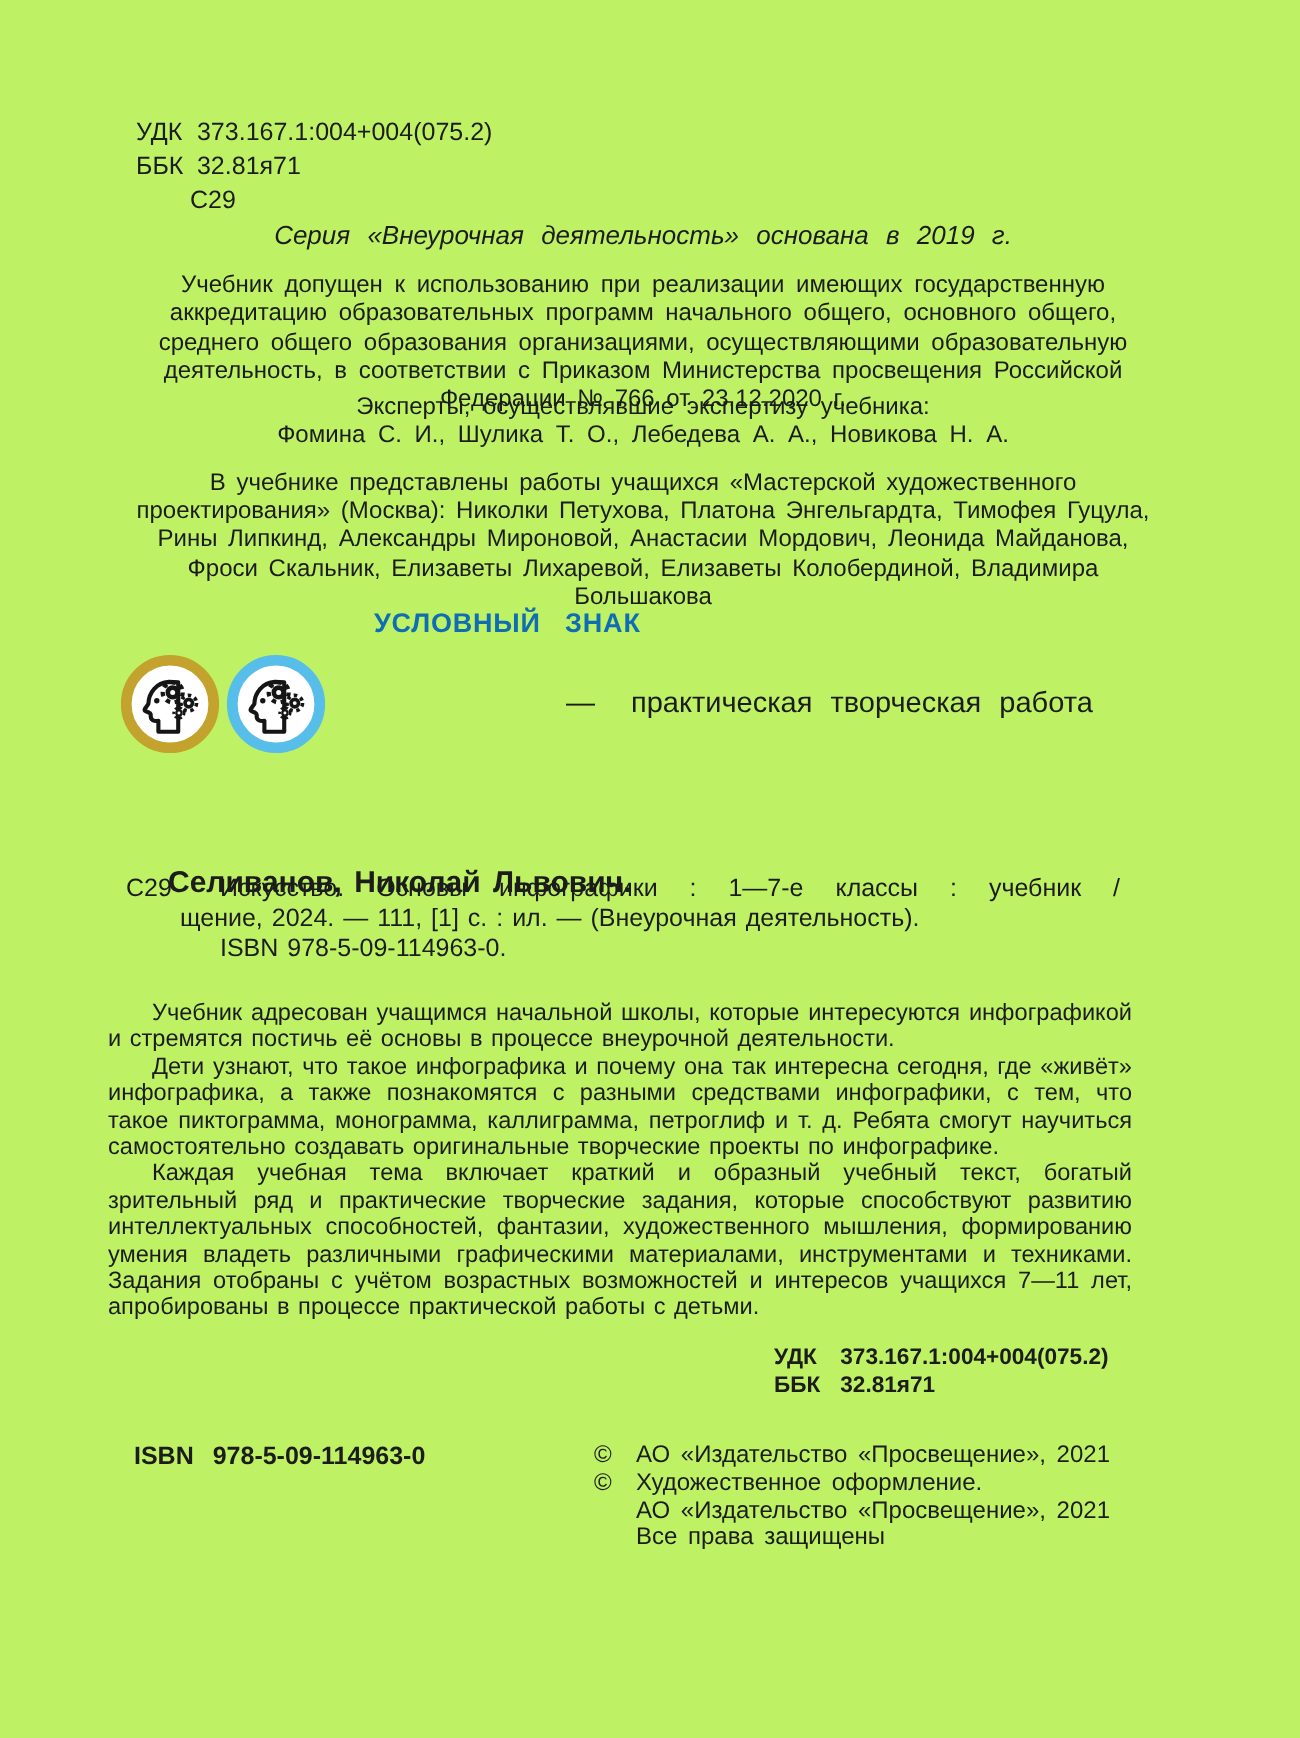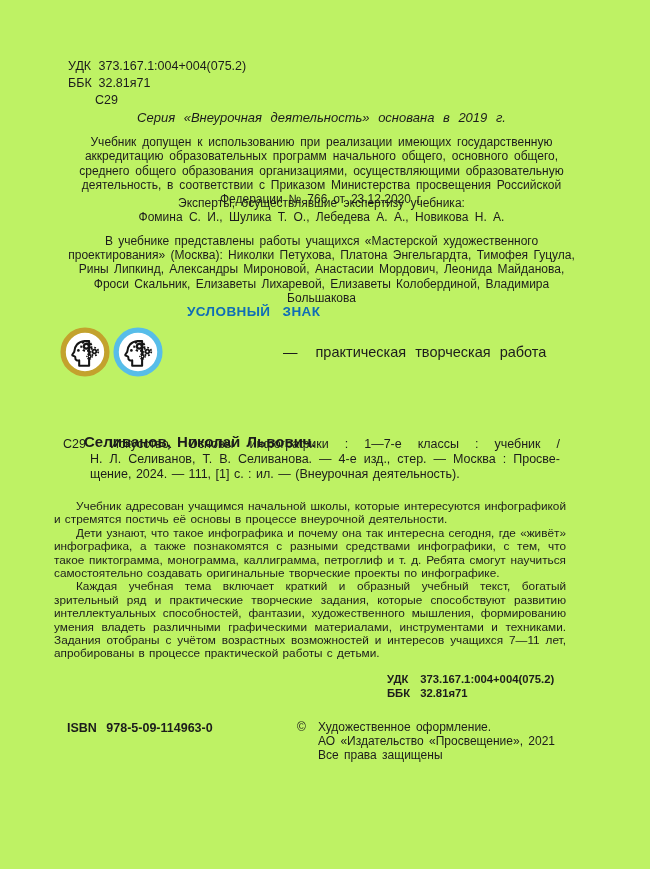--- a/index.html
+++ b/index.html
@@ -133,22 +133,22 @@
   <div class="legend-row">
     <span class="legend-dash">—</span><span>практическая творческая работа</span>
   </div>
 
   <div class="author">Селиванов, Николай Львович.</div>
 
   <div class="catalog">
     <div class="code29">С29</div>
     <div class="entry">
       <div class="l-just indent">Искусство. Основы инфографики : 1—7-е классы : учебник /</div>
-      <div class="l-just">Н. Л. Селиванов, Т. В. Селиванова. — 4-е изд., стер. — Москва : Просве-</div>
       <div>щение, 2024. — 111, [1] с. : ил. — (Внеурочная деятельность).</div>
+      <div class="indent">ISBN 978-5-09-114963-0.</div>
     </div>
   </div>
 
   <div class="annotation">
     <p>Учебник адресован учащимся начальной школы, которые интересуются инфографикой и стремятся постичь её основы в процессе внеурочной деятельности.</p>
     <p>Дети узнают, что такое инфографика и почему она так интересна сегодня, где «живёт» инфографика, а также познакомятся с разными средствами инфографики, с тем, что такое пиктограмма, монограмма, каллиграмма, петроглиф и т. д. Ребята смогут научиться самостоятельно создавать оригинальные творческие проекты по инфографике.</p>
     <p>Каждая учебная тема включает краткий и образный учебный текст, богатый зрительный ряд и практические творческие задания, которые способствуют развитию интеллектуальных способностей, фантазии, художественного мышления, формированию умения владеть различными графическими материалами, инструментами и техниками. Задания отобраны с учётом возрастных возможностей и интересов учащихся 7—11 лет, апробированы в процессе практической работы с детьми.</p>
   </div>
 
   <div class="bottom-codes">
@@ -159,20 +159,23 @@
     <div>
       <span class="code-label">ББК</span>
       <span>32.81я71</span>
     </div>
   </div>
 
   <div class="footer-isbn">ISBN 978-5-09-114963-0</div>
 
   <div class="copyright">
     <div>
+      <span class="mark">©</span><span>АО «Издательство «Просвещение», 2021</span>
+    </div>
+    <div>
       <span class="mark">©</span><span>Художественное оформление.</span>
     </div>
     <div>
       <span class="mark"></span><span>АО «Издательство «Просвещение», 2021</span>
     </div>
     <div>
       <span class="mark"></span><span>Все права защищены</span>
     </div>
   </div>
 

